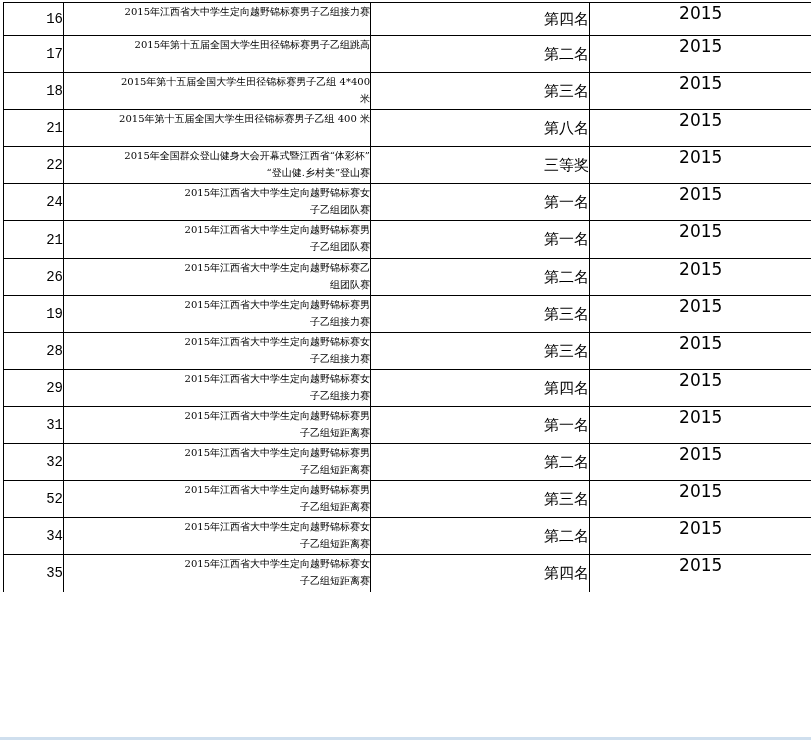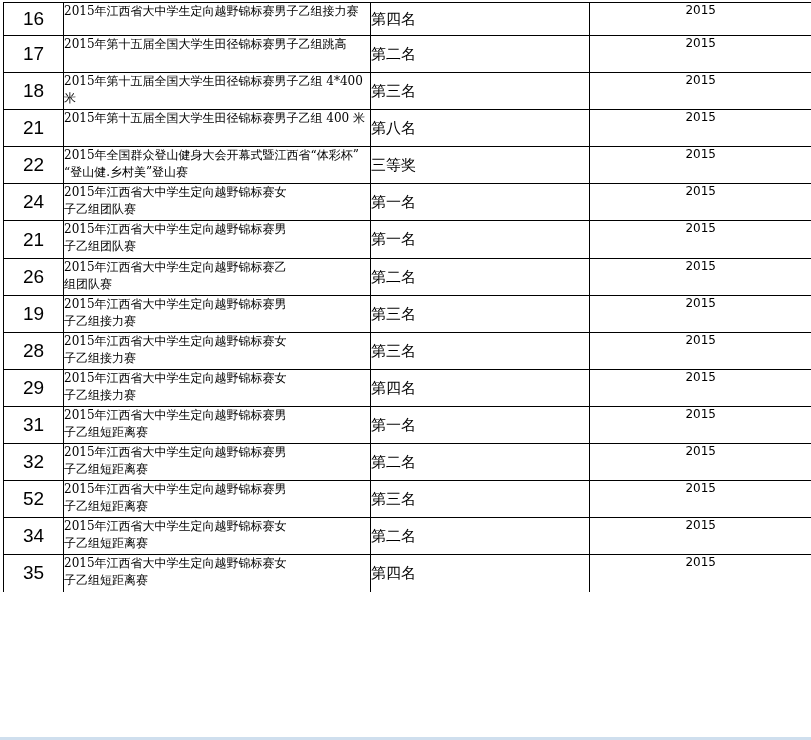--- a/index.html
+++ b/index.html
@@ -29,44 +29,44 @@
   table.awards td:last-child { border-right: none; }
   table.awards tr:last-child td { border-bottom: none; }
 
   
   table.awards tr { height: 37px; }
   table.awards tr:nth-child(1)  { height: 33px; }
   table.awards tr:nth-child(7)  { height: 38px; }
   table.awards tr:nth-child(20) { height: 35px; }
 
   td.no {
-    font-family: Liberation Sans, sans-serif;
-    font-size: 19px;
-    text-align: center;
+    font-family: Liberation Mono, monospace;
+    font-size: 14px;
+    text-align: right;
     padding-left: 9px;
     vertical-align: middle;
   }
   td.comp {
     font-family: "DejaVu Serif", serif;
-    font-size: 12px;
+    font-size: 10px;
     line-height: 17px;
-    text-align: left;
+    text-align: right;
     vertical-align: top;
     padding-top: 3px;
     white-space: pre-line;
   }
   td.award {
     font-family: "DejaVu Serif", serif;
     font-size: 15px;
-    text-align: left;
+    text-align: right;
     vertical-align: middle;
   }
   td.year {
     font-family: "DejaVu Sans", sans-serif;
-    font-size: 12px;
+    font-size: 17px;
     text-align: center;
     vertical-align: top;
     padding-top: 3px;
   }
   .bottom-strip {
     position: fixed;
     left: 0;
     right: 0;
     bottom: 0;
     height: 3px;

